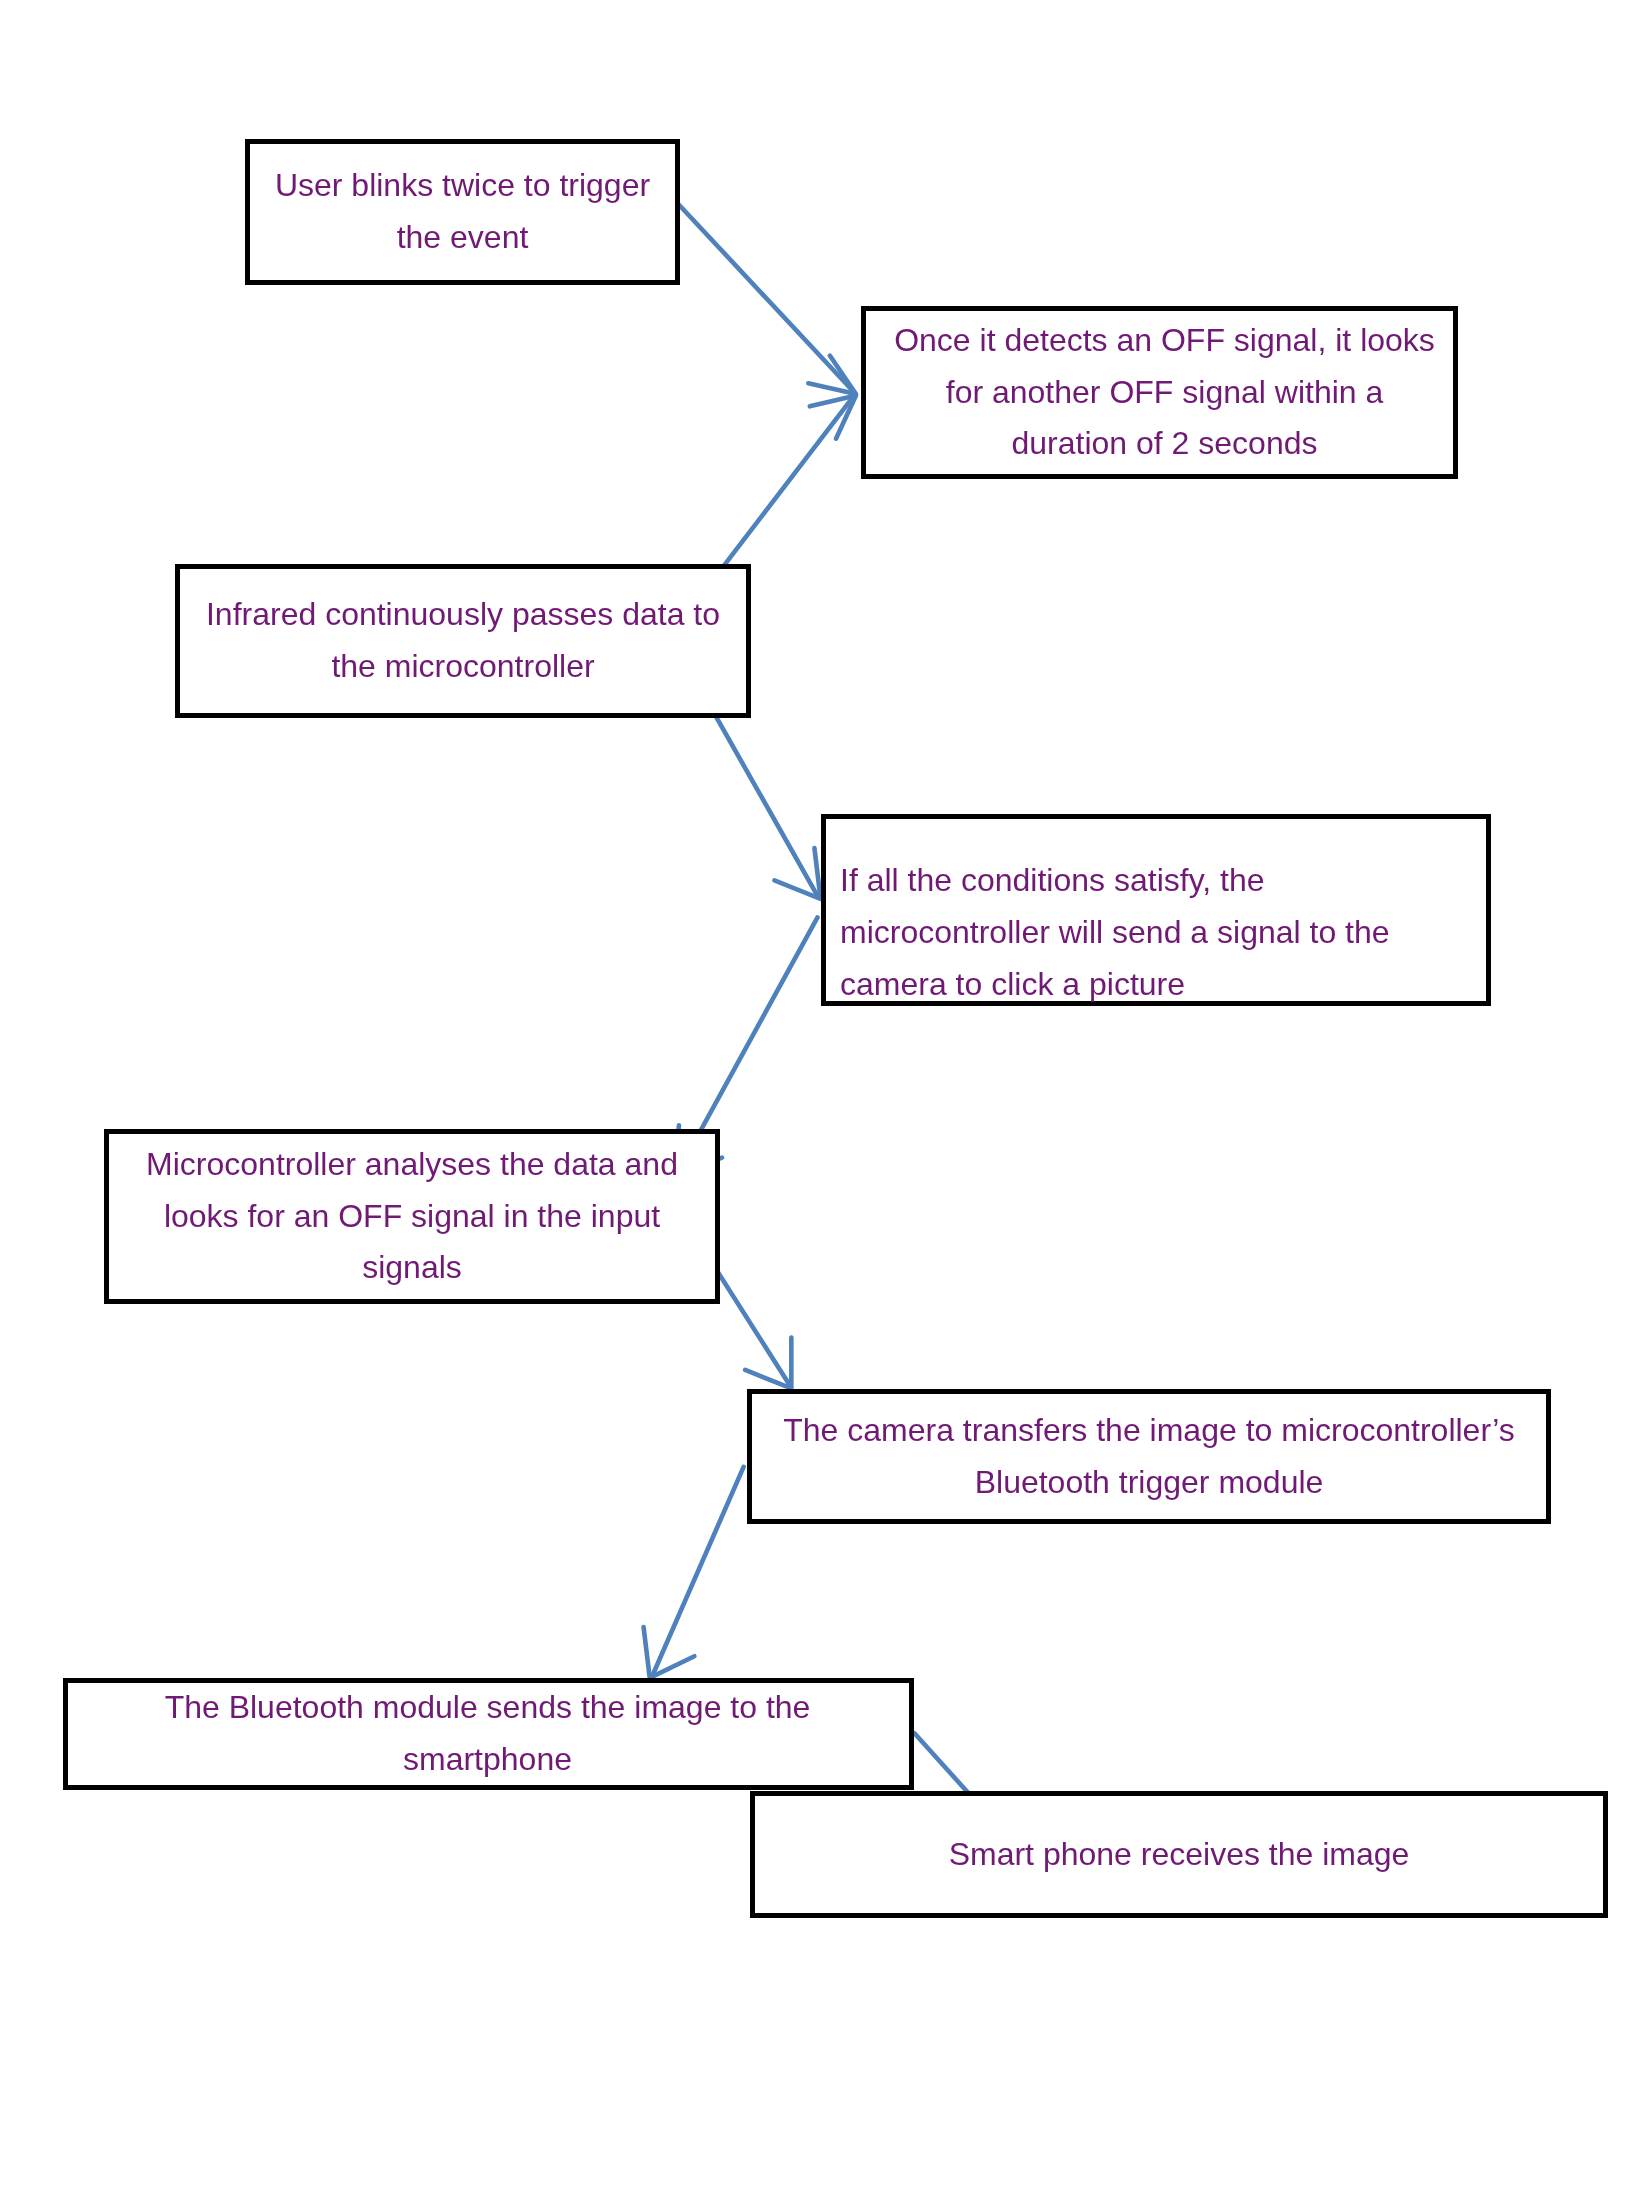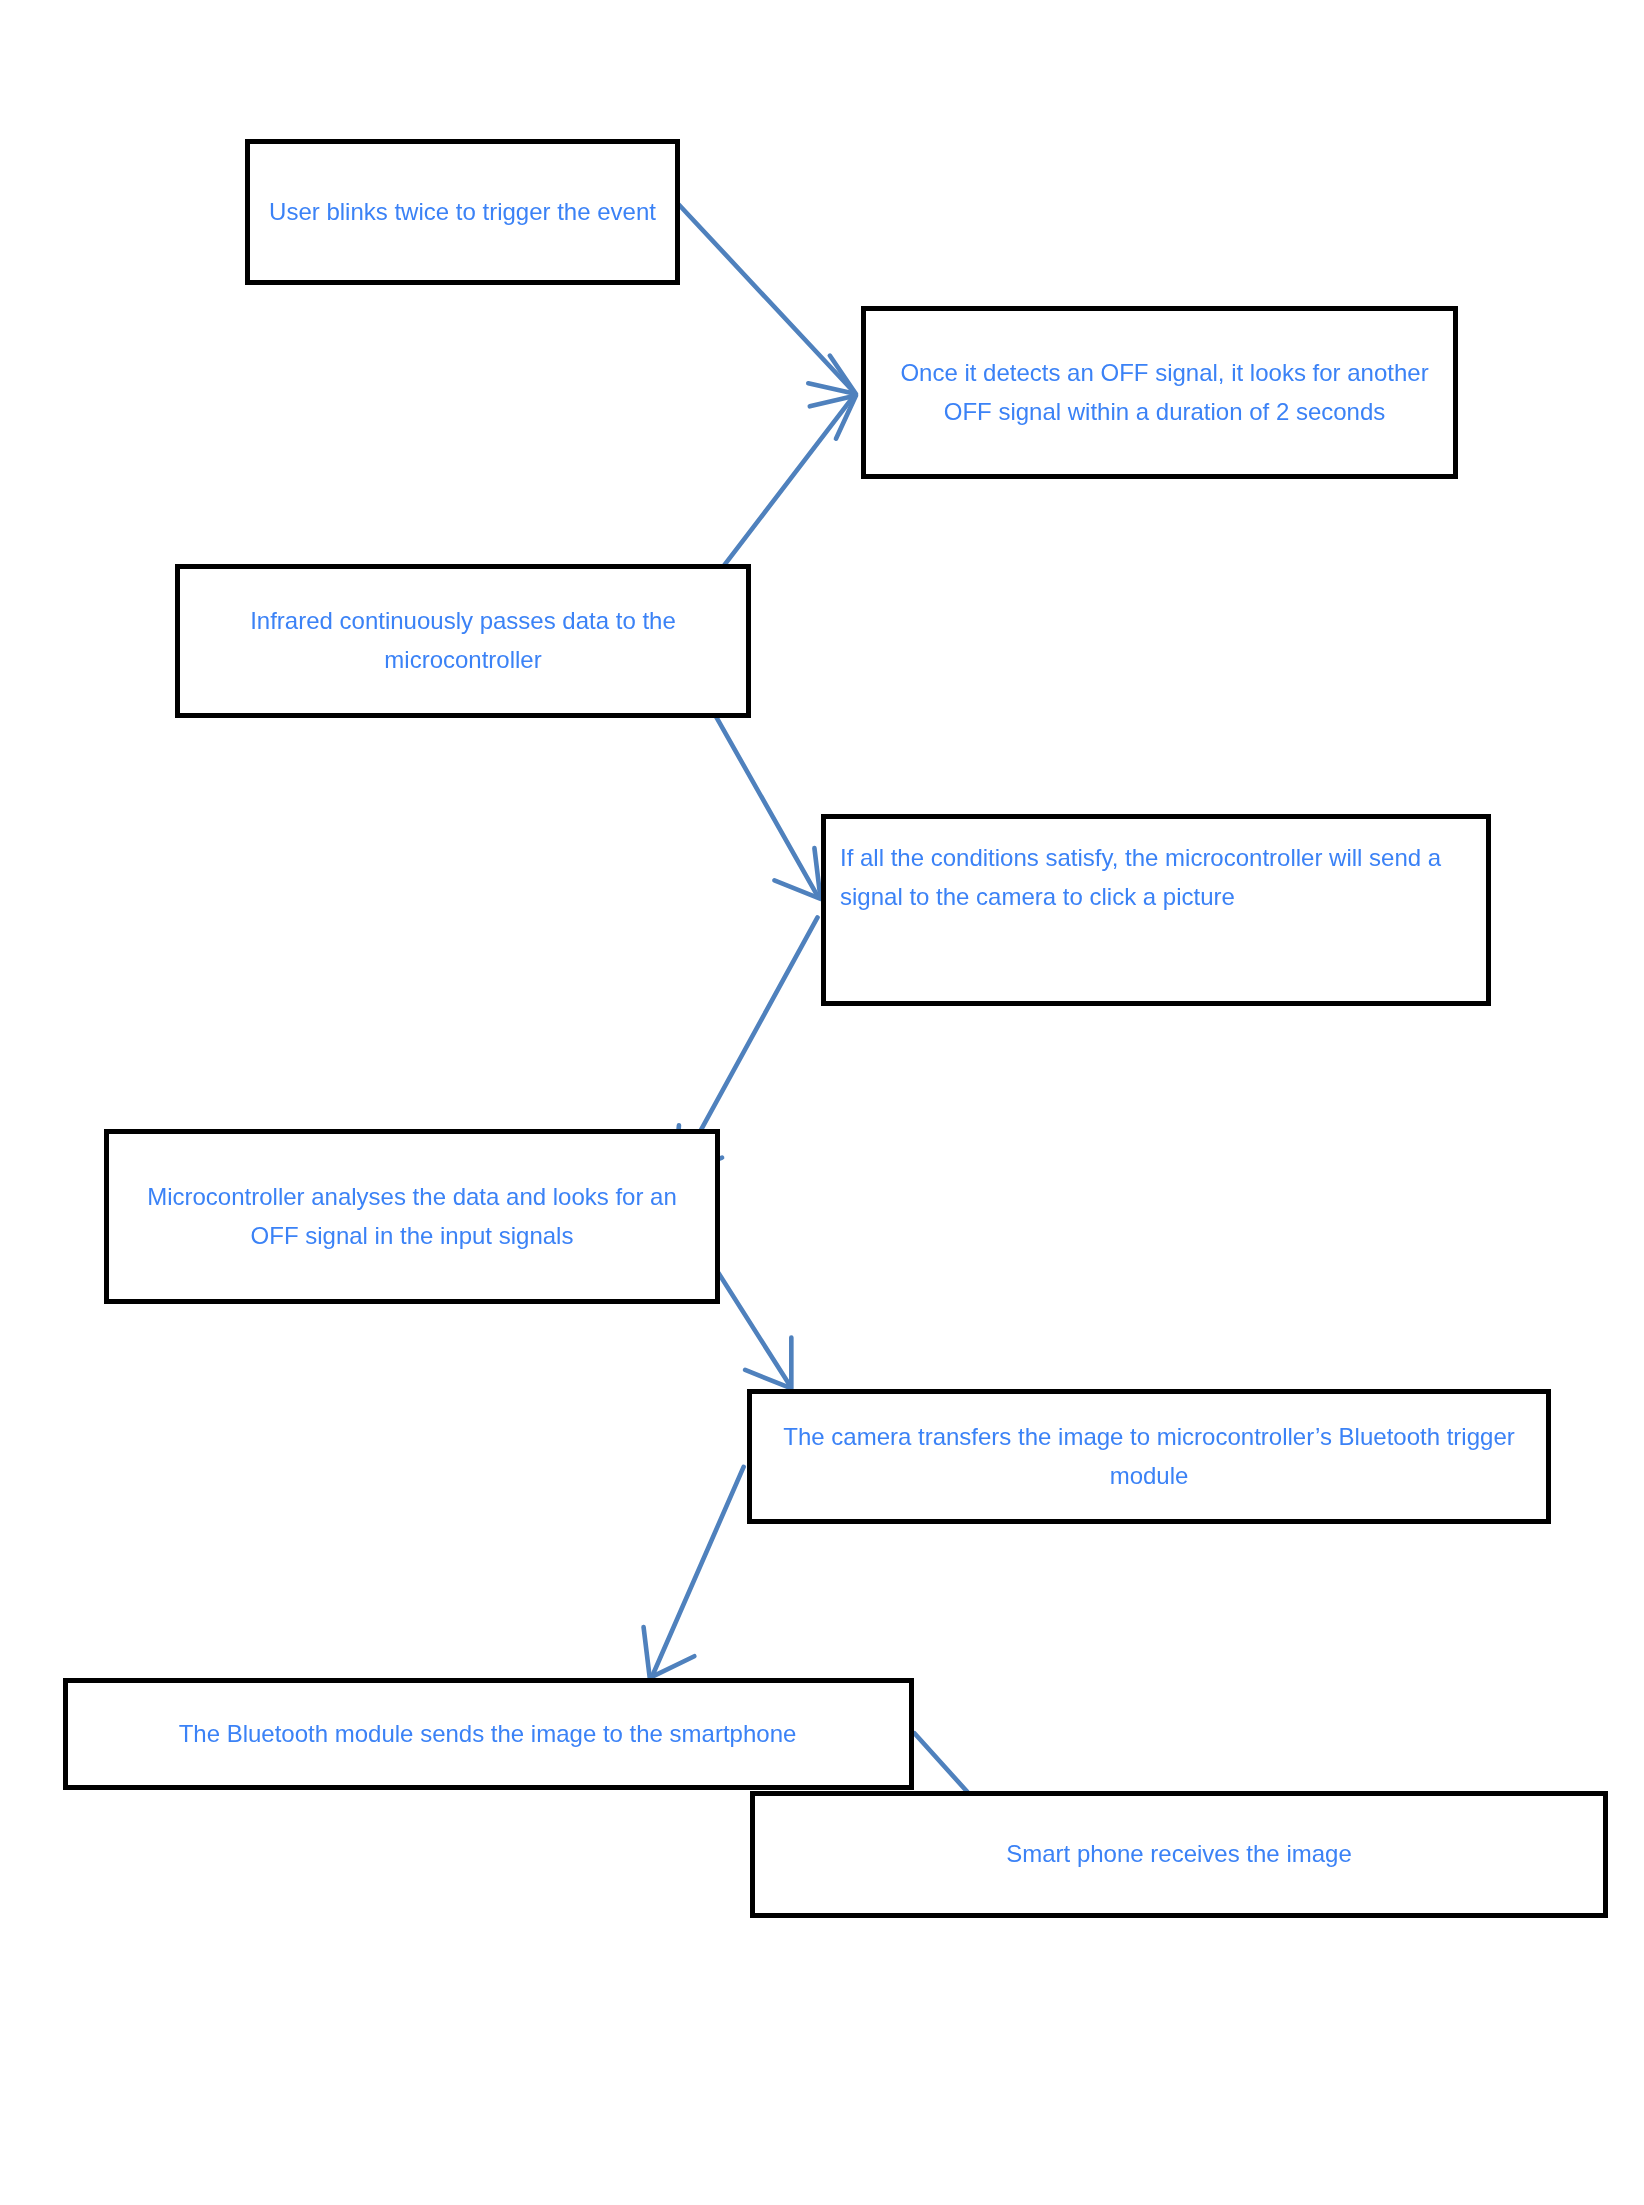--- a/index.html
+++ b/index.html
@@ -32,29 +32,30 @@
     background: #ffffff;
     border: 5.4px solid #000000;
     display: flex;
     align-items: center;
     justify-content: center;
     padding: 7.7px 14px;
     z-index: 2;
   }
   .node-text {
     font-family: "Liberation Sans", sans-serif;
-    font-size: 24px;
+    font-size: 32px;
     line-height: 1.62;
-    color: #3b82f6;
+    color: #701a75;
     text-align: center;
     width: 100%;
     white-space: pre-line;
   }
   .node.align-left .node-text {
     text-align: left;
+    margin-top: 16px;
   }
   .node.align-left {
     align-items: flex-start;
     padding-top: 20px;
   }
 
   
   #node-blink        { left: 245px;  top: 139px;  width: 435px;  height: 146px; }
   #node-detect-off   { left: 861px; top: 306px;  width: 597px;  height: 173px; padding-left: 24px; }
   #node-infrared     { left: 175px;  top: 564px;  width: 576px;  height: 154px; }

